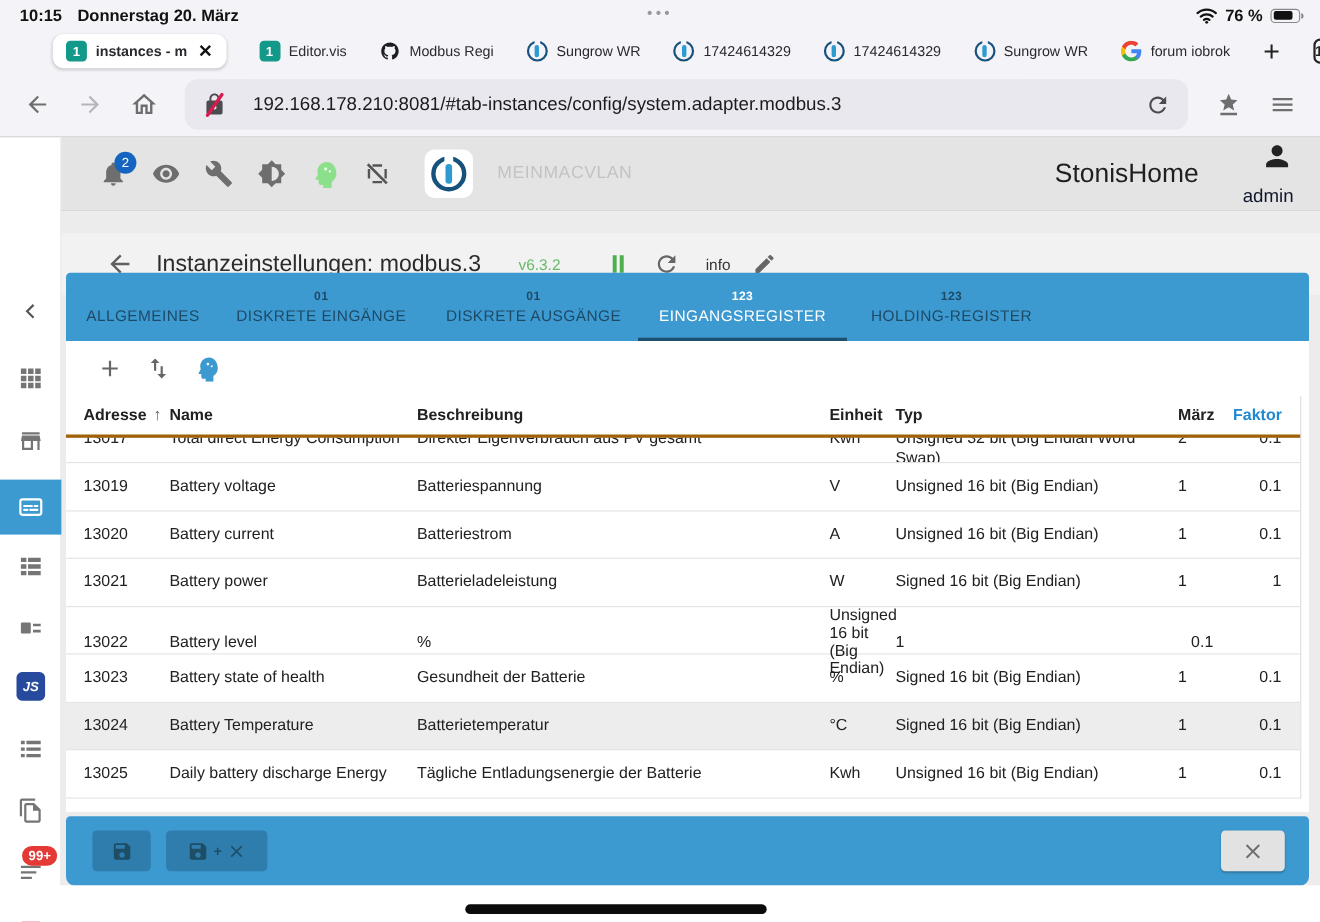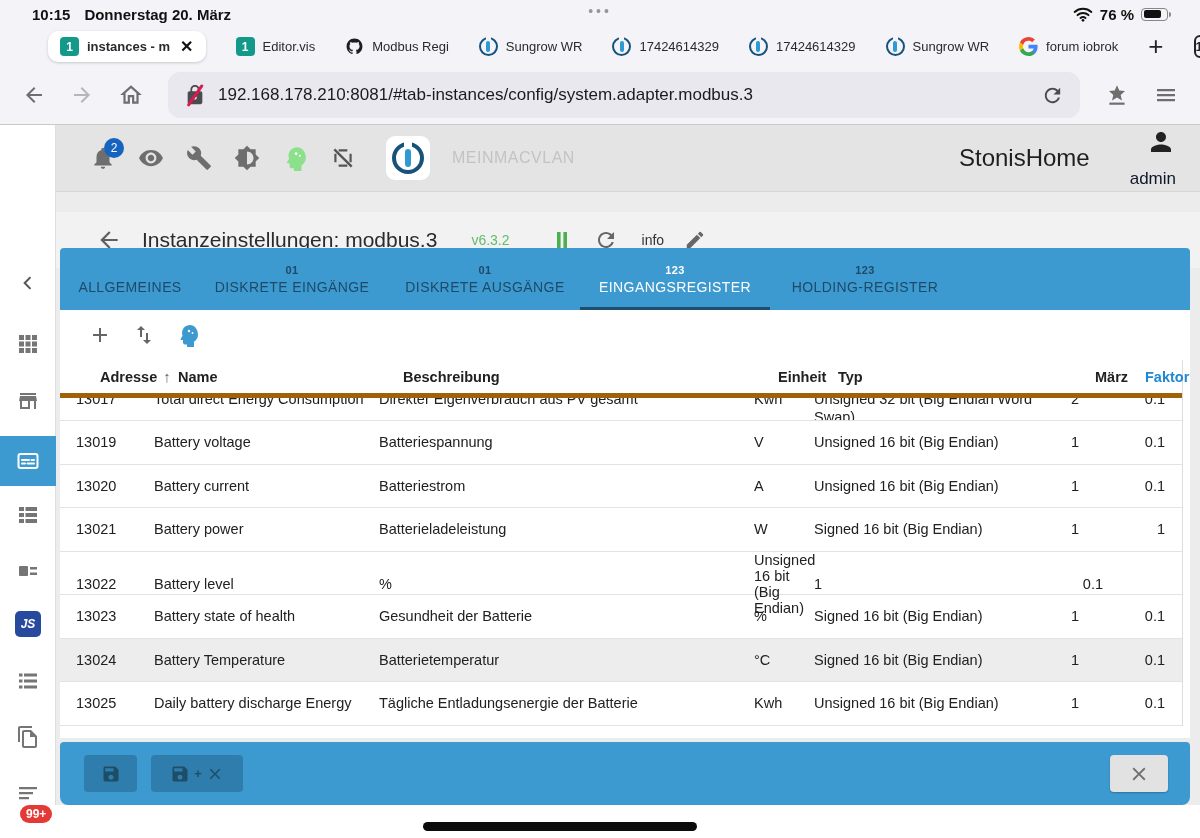--- a/index.html
+++ b/index.html
@@ -1,21 +1,21 @@
 <!DOCTYPE html>
 <html><head>
 <meta charset="utf-8">
 <style>
   * { margin:0; padding:0; box-sizing:border-box; }
   html,body { width:1200px; height:838px; font-family:"Liberation Sans", sans-serif; background:#fff; overflow:hidden; }
   .screen { position:relative; width:1200px; height:838px; background:#fff; }
 
   
   .chrome { position:absolute; left:0; top:0; width:1200px; height:125px; background:#f4f3f7; border-bottom:1px solid #c9c8cd; }
-  .statusbar { position:absolute; left:0; top:0; width:100%; height:28px; display:flex; align-items:center; padding:0 32px; color:#111; font-size:15px; }
+  .statusbar { position:absolute; left:0; top:0; width:100%; height:28px; display:flex; align-items:center; padding:0 18px; color:#111; font-size:15px; }
   .statusbar .time { font-weight:bold; margin-right:14px; }
   .statusbar .date { font-weight:bold; }
   .statusbar .dots { position:absolute; left:50%; transform:translateX(-50%); top:3px; color:#97969b; font-size:14px; letter-spacing:3px; }
   .statusbar .right { margin-left:auto; display:flex; align-items:center; gap:7px; }
   .statusbar .pct { font-weight:bold; font-size:15px; }
   .batt { position:relative; width:27px; height:13px; border:1.5px solid #86868b; border-radius:4px; }
   .batt .fill { position:absolute; left:1.5px; top:1.5px; bottom:1.5px; width:70%; background:#111; border-radius:2px; }
   .batt .nub { position:absolute; right:-4px; top:3.5px; width:2.5px; height:5px; background:#86868b; border-radius:0 2px 2px 0; }
 
   .tabbar { position:absolute; left:0; top:28px; width:100%; height:37px; display:flex; align-items:center; padding:0 18px; gap:30px; }
@@ -26,33 +26,33 @@
   .favicon { width:19px; height:19px; display:flex; align-items:center; justify-content:center; }
   .iob-mini { position:relative; width:19px; height:19px; border:2.5px solid #17527c; border-radius:50%; }
   .iob-mini::before { content:""; position:absolute; left:50%; top:2px; bottom:2px; width:4px; margin-left:-2px; background:#2d9ad2; border-radius:2px; }
   .iob-mini::after { content:""; position:absolute; left:50%; top:-4px; width:5px; height:5px; margin-left:-2.5px; background:#f4f3f7; }
   .newtab { margin-left:auto; font-size:26px; font-weight:300; color:#222; }
   .tabcount { width:25px; height:23px; border:2px solid #222; border-radius:6px; font-size:13px; font-weight:bold; color:#222; display:flex; align-items:center; justify-content:center; }
 
   .urlbar { position:absolute; left:0; top:65px; width:100%; height:60px; display:flex; align-items:center; padding:0 22px; gap:24px; }
   .navic { color:#2f2f33; }
   .navic.disabled { color:#b6b5bb; }
-  .urlfield { flex:1; height:46px; background:#e9e8ee; border-radius:12px; display:flex; align-items:center; padding:0 16px; gap:12px; }
+  .urlfield { flex:1; height:46px; background:#e9e8ee; border-radius:12px; display:flex; align-items:center; padding:0 16px; gap:24px; }
   .urltext { font-size:17px; color:#1b1b1f; flex:1; white-space:nowrap; overflow:hidden; }
   .lockwrap { position:relative; width:22px; height:22px; color:#4b4b50; }
   .lockwrap .slash { position:absolute; left:-2px; top:10px; width:26px; height:2.5px; background:#d81b4f; transform:rotate(-55deg); border-radius:2px; }
 
   
   .sidebar { position:absolute; left:0; top:125px; width:56px; height:713px; background:#fff; border-right:1px solid #dedede; }
   .sicon { position:absolute; left:16px; width:24px; height:24px; color:#757575; }
   .sactive { position:absolute; left:0; top:311px; width:56px; height:50px; background:#3d9ad1; }
   .sactive .sicon { position:absolute; left:16px; top:13px; color:#fff; }
   .jsbadge { position:absolute; left:15px; width:26px; height:26px; background:#274a9e; border-radius:5px; color:#fff; font-weight:bold; font-size:12px; font-style:italic; display:flex; align-items:center; justify-content:center; }
   .clockbadge { position:absolute; left:14px; width:28px; height:28px; background:#ec1a52; border-radius:50%; display:flex; align-items:center; justify-content:center; color:#fff; }
-  .logbadge { position:absolute; left:20px; top:680px; background:#e53935; color:#fff; font-size:12px; font-weight:bold; border-radius:10px; padding:2px 6px; z-index:3; }
+  .logbadge { position:absolute; left:20px; top:644px; background:#e53935; color:#fff; font-size:12px; font-weight:bold; border-radius:10px; padding:2px 6px; z-index:3; }
 
   
   .appheader { position:absolute; left:56px; top:125px; width:1144px; height:67px; background:#e4e4e4; border-bottom:1px solid #d6d6d6; display:flex; align-items:center; padding:0 24px 0 34px; gap:22px; }
   .hic { position:relative; width:26px; height:26px; color:#6e6e6e; }
   .bellbadge { position:absolute; right:-8px; top:-7px; width:20px; height:20px; background:#1565c0; color:#fff; border-radius:50%; font-size:12px; display:flex; align-items:center; justify-content:center; }
   .headgreen { color:#8ce08c; }
   .ioblogo { width:44px; height:44px; background:#fff; border-radius:9px; display:flex; align-items:center; justify-content:center; margin-left:8px; }
   .iob-big { position:relative; width:32px; height:32px; border:4.5px solid #17527c; border-radius:50%; }
   .iob-big::before { content:""; position:absolute; left:50%; top:3px; bottom:3px; width:6px; margin-left:-3px; background:#2d9ad2; border-radius:3px; }
   .iob-big::after { content:""; position:absolute; left:50%; top:-7px; width:8px; height:8px; margin-left:-4px; background:#fff; }
@@ -80,21 +80,21 @@
 
   .card { position:absolute; left:60px; top:310px; width:1130px; height:428px; background:#fff; }
   .toolbar { height:50px; display:flex; align-items:center; padding-left:28px; gap:20px; }
   .toolic { width:24px; height:24px; color:#666; }
   .toolic.blue { color:#3d9ad1; }
 
   .tablewrap { width:1123px; border-right:1px solid #dcdcdc; }
   .trow { display:grid; grid-template-columns:94px 225px 375px 60px 257px 50px 62px; align-items:center; height:43.5px; border-bottom:1px solid #e3e3e3; font-size:14.5px; color:#212121; }
   .trow > div:first-child { padding-left:16px; }
   .trow .fak { text-align:right; padding-right:18px; }
-  .thead { height:38px; font-weight:bold; border-bottom:5px solid #a16207; font-size:14.5px;padding-left:24px; }
+  .thead { height:38px; font-weight:bold; border-bottom:3px solid #a16207; font-size:14.5px; }
   .thead .fak { color:#1e88d2; }
   .thead .sort { font-weight:normal; color:#666; margin-left:6px; font-size:15px; }
   .trow.partial { height:23px; overflow:hidden; align-items:start; }
   .trow.partial div span { display:block; margin-top:-8px; line-height:18px; }
   .trow.alt { background:#ededed; }
 
   .footerbar { position:absolute; left:60px; top:742px; width:1130px; height:63px; background:#3d9ad1; border-radius:4px 4px 8px 8px; display:flex; align-items:center; padding:0 22px 0 24px; gap:14px; }
   .fbtn { height:37px; border-radius:4px; background:#2f7dac; display:flex; align-items:center; justify-content:center; gap:4px; color:#1d4e66; border:none; }
   .fbtn.save { width:53px; }
   .fbtn.saveclose { width:92px; }

